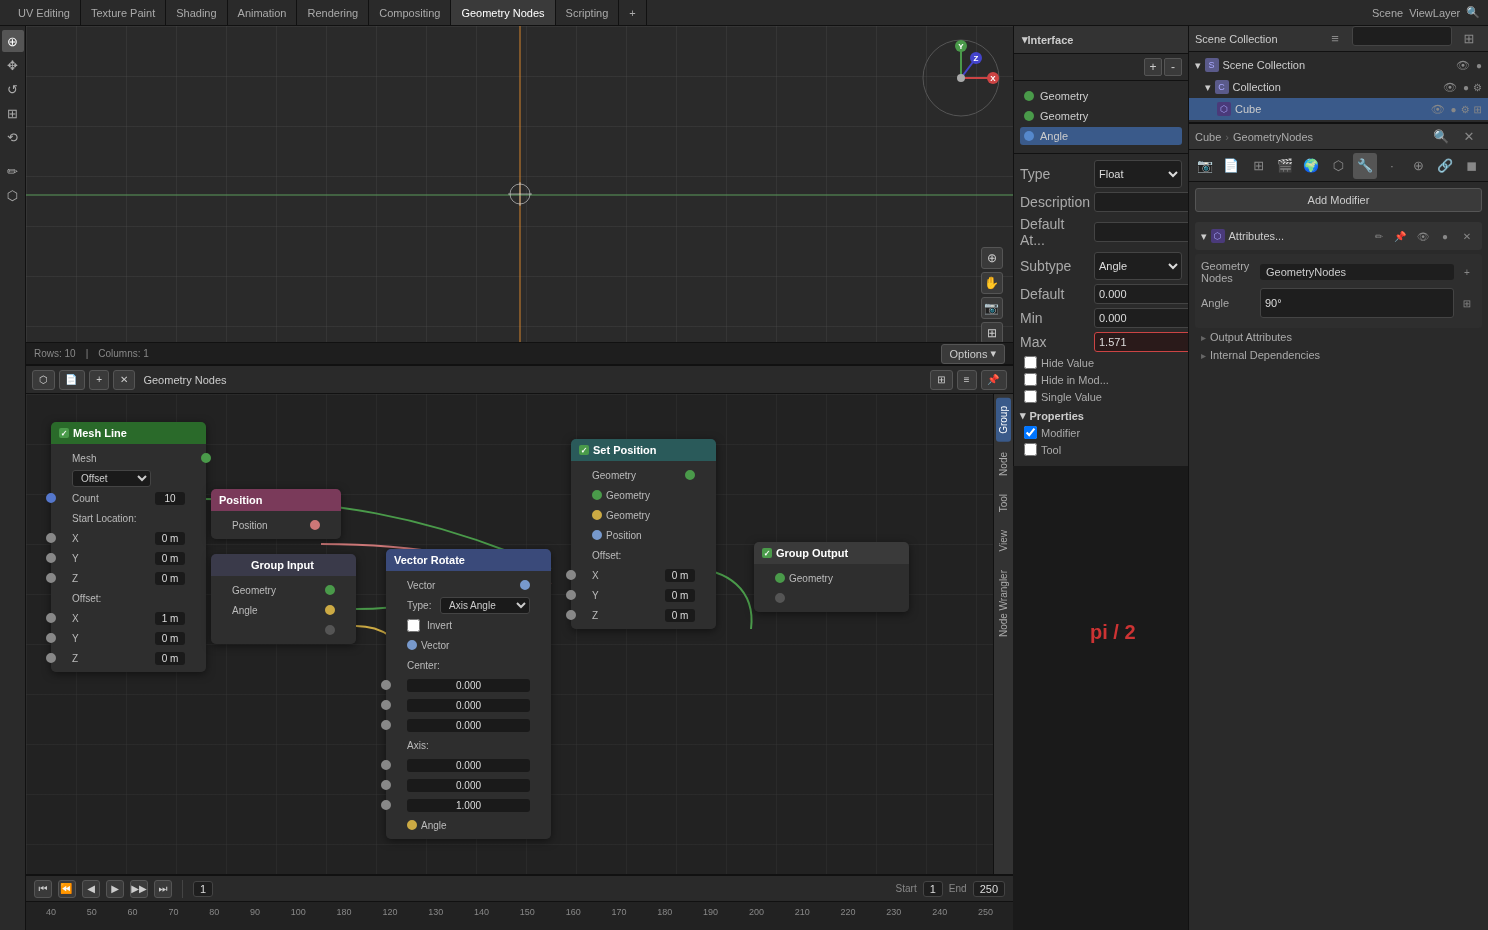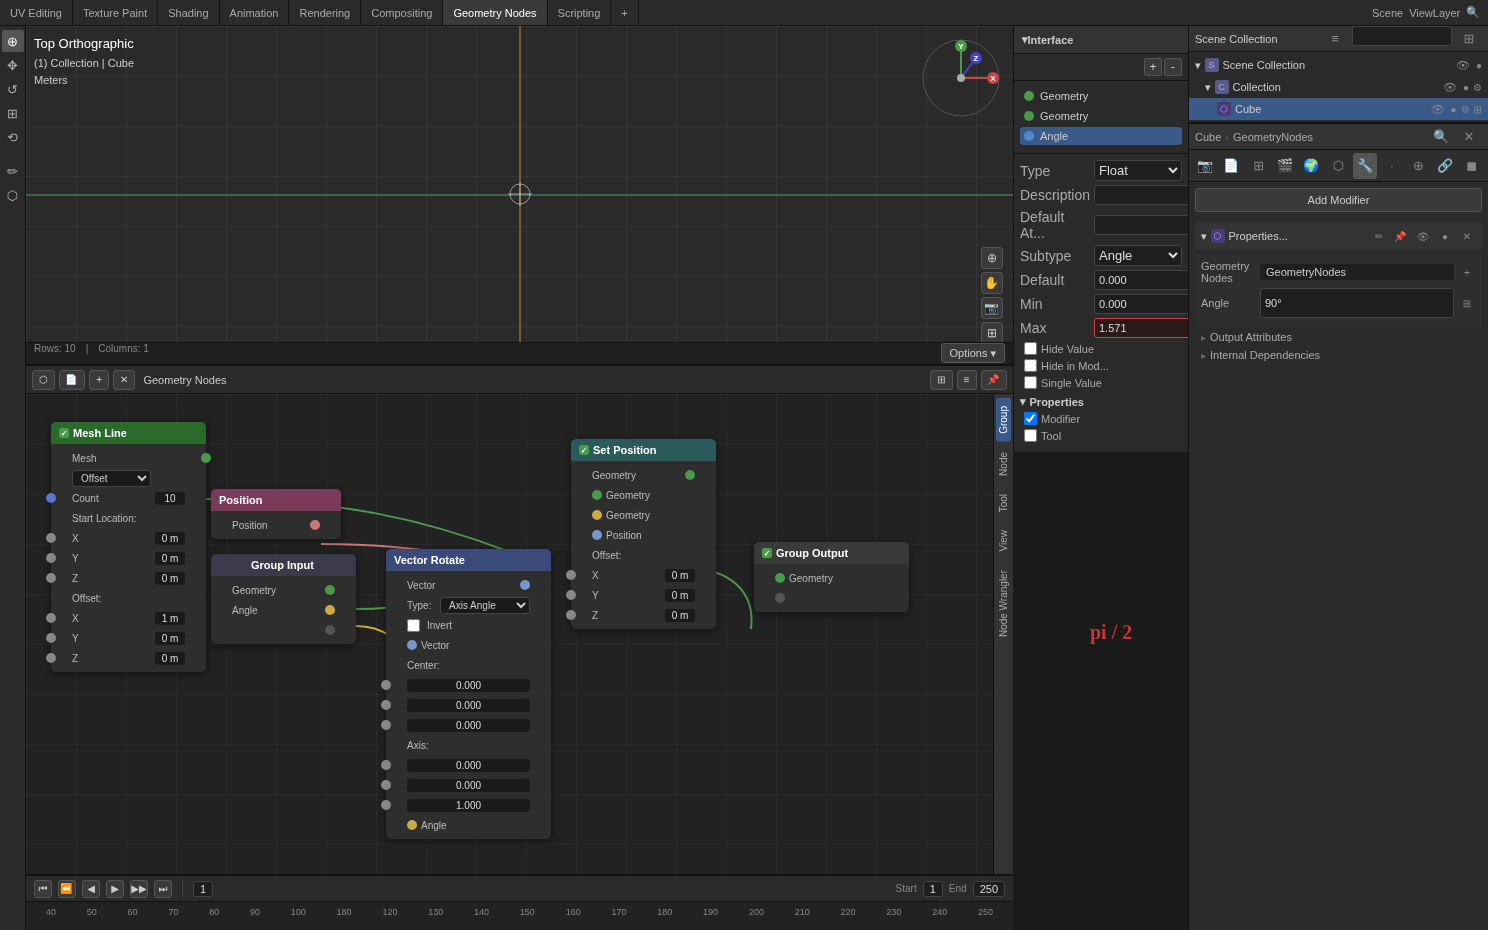--- a/index.html
+++ b/index.html
@@ -23,20 +23,21 @@
       align-items: center;
       border-bottom: 1px solid #111;
       position: absolute;
       top: 0; left: 0;
       z-index: 100;
     }
     .top-bar-tabs {
       display: flex;
       align-items: center;
       height: 100%;
+      margin-left: 8px;
     }
     .top-bar-tab {
       padding: 0 10px;
       height: 100%;
       display: flex;
       align-items: center;
       font-size: 11px;
       color: #aaa;
       cursor: pointer;
       border-right: 1px solid #111;
@@ -181,21 +182,21 @@
       display: flex;
       align-items: center;
       gap: 3px;
     }
     .viewport-status {
       position: absolute;
       bottom: 0; left: 0; right: 0;
       height: 22px;
       background: #1e1e1e;
       display: flex;
-      align-items: flex-start;
+      align-items: center;
       padding: 0 8px;
       gap: 10px;
       font-size: 10px;
       color: #888;
       border-top: 1px solid #111;
     }
 
     
     .axis-line-v {
       position: absolute;
@@ -429,22 +430,22 @@
     .prop-value.highlighted {
       border-color: #cc4444;
       background: #2a1a1a;
     }
     .prop-select {
       flex: 1;
       background: #1e1e1e;
       border: 1px solid #444;
       border-radius: 3px;
       color: #ddd;
-      font-size: 13px;
-      height: 21px;
+      font-size: 11px;
+      height: 28px;
     }
     .checkbox-row {
       display: flex;
       align-items: center;
       gap: 4px;
       margin-bottom: 4px;
       padding-left: 4px;
     }
     .checkbox-label { color: #aaa; font-size: 11px; }
     .section-header {
@@ -744,25 +745,20 @@
           <div class="header-btn">◉</div>
           <div class="header-btn">◎</div>
           <div class="header-btn">◈</div>
         </div>
       </div>
       <div class="viewport-grid">
 
         <div class="axis-line-v"></div>
         <div class="axis-line-h"></div>
 
-        <div class="viewport-info">
-          <div class="view-name">Top Orthographic</div>
-          <div>(1) Collection | Cube</div>
-          <div>Meters</div>
-        </div>
 
         <div class="nav-gizmo">
           <svg width="80" height="80" viewBox="0 0 80 80">
             <circle cx="40" cy="40" r="38" fill="none" stroke="#555" stroke-width="1"></circle>
 
             <line x1="40" y1="40" x2="40" y2="8" stroke="#4a9a4a" stroke-width="2"></line>
             <circle cx="40" cy="8" r="6" fill="#4a9a4a"></circle>
             <text x="40" y="11" text-anchor="middle" fill="white" font-size="8" font-weight="bold">Y</text>
 
             <line x1="40" y1="40" x2="72" y2="40" stroke="#cc4444" stroke-width="2"></line>
@@ -1187,21 +1183,21 @@
           <span class="checkbox-label">Modifier</span>
         </div>
         <div class="checkbox-row">
           <input type="checkbox" style="">
           <span class="checkbox-label">Tool</span>
         </div>
       </div>
     </div>
   </div>
 
-  <div style="position:absolute;left:1090px;top:595px;color:#cc3333;font-size:20px;font-weight:bold;z-index:200;pointer-events:none;font-family:Liberation Serif, serif;">pi / 2</div>
+  <div style="position:absolute;left:1090px;top:595px;color:#cc3333;font-size:20px;font-weight:bold;z-index:200;pointer-events:none;">pi / 2</div>
 
   <div class="right-props-sidebar">
 
     <div class="props-top-bar">
       <span style="font-size:11px;color:#ccc;">Scene Collection</span>
       <div style="margin-left:auto;display:flex;gap:4px;">
         <button class="props-icon-btn">≡</button>
         <input class="outliner-search" placeholder="" style="width: 100px;">
         <button class="props-icon-btn">⊞</button>
       </div>
@@ -1262,21 +1258,21 @@
     </div>
 
     <div style="padding:6px;">
       <button style="width:100%;height:24px;background:#3a3a3a;border:1px solid #555;border-radius:3px;color:#ccc;font-size:11px;cursor:pointer;text-align:center;">Add Modifier</button>
     </div>
 
     <div style="padding:4px 6px;">
       <div class="modifier-header">
         <span>▾</span>
         <div style="width:14px;height:14px;background:#4a3a7a;border-radius:2px;font-size:9px;color:#aaf;display:flex;align-items:center;justify-content:center;">⬡</div>
-        <span>Properties...</span>
+        <span>Attributes...</span>
         <div style="margin-left:auto;display:flex;gap:4px;">
           <button class="props-icon-btn" style="width:18px;height:18px;font-size:10px;">✏</button>
           <button class="props-icon-btn" style="width:18px;height:18px;font-size:10px;">📌</button>
           <button class="props-icon-btn" style="width:18px;height:18px;font-size:10px;">👁</button>
           <button class="props-icon-btn" style="width:18px;height:18px;font-size:10px;">●</button>
           <button class="props-icon-btn" style="width:18px;height:18px;font-size:10px;">✕</button>
         </div>
       </div>
       <div class="modifier-content">
         <div class="mod-prop-row">

